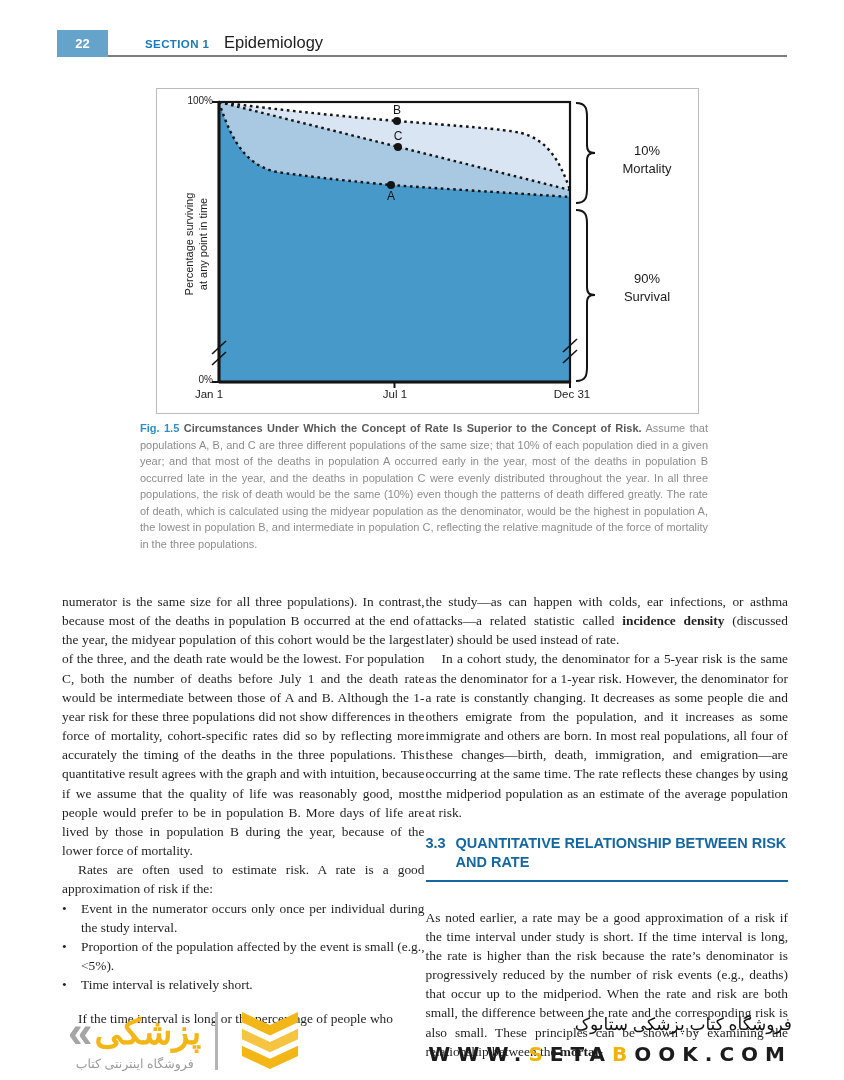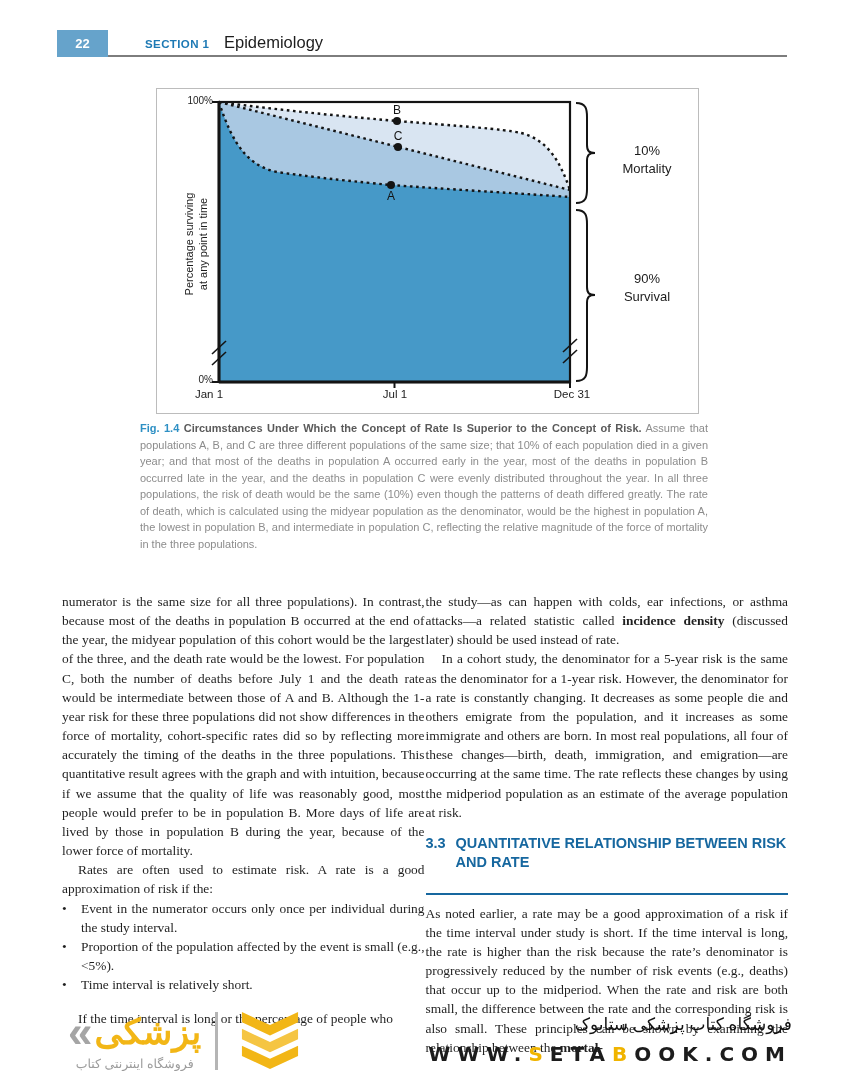--- a/index.html
+++ b/index.html
@@ -65,21 +65,21 @@
   .col { flex:1 1 0; }
   .col p { margin:0; }
   p.indent { text-indent:16px; }
   p.spaced { margin-top:15px; }
   .bullet-item { display:flex; }
   .bullet-mark { flex:none; width:19px; }
   .bullet-text { flex:1; text-align:justify; }
   .bold { font-weight:bold; }
 
   .h33 {
-    margin:12px 0 9px 0; padding-bottom:21px; border-bottom:2px solid #16679f;
+    margin:12px 0 26px 0; padding-bottom:8px; border-bottom:2px solid #16679f;
     color:#16679f; font-family:"Liberation Sans", sans-serif;
     font-size:14.5px; font-weight:bold; line-height:1.3;
     display:flex; text-align:left;
   }
   .h33 .h-num { flex:none; width:30px; }
   .h33 .h-title { flex:1; }
 
   
   .footer-left { position:absolute; left:68px; top:1010px; display:flex; align-items:center; }
   .logo-text-block { text-align:center; }
@@ -160,21 +160,21 @@
 Mortality</div>
     <div class="brace-label bot">90%
 Survival</div>
 
     <div class="x-lab l1">Jan 1</div>
     <div class="x-lab l2">Jul 1</div>
     <div class="x-lab l3">Dec 31</div>
   </div>
 
   <div class="caption">
-    <span class="cap-label">Fig. 1.4</span>
+    <span class="cap-label">Fig. 1.5</span>
     <span> </span>
     <span class="cap-title">Circumstances Under Which the Concept of Rate Is Superior to the Concept of Risk.</span>
     <span> </span>
     <span class="cap-body">Assume that populations A, B, and C are three different populations of the same size; that 10% of each population died in a given year; and that most of the deaths in population A occurred early in the year, most of the deaths in population B occurred late in the year, and the deaths in population C were evenly distributed throughout the year. In all three populations, the risk of death would be the same (10%) even though the patterns of death differed greatly. The rate of death, which is calculated using the midyear population as the denominator, would be the highest in population A, the lowest in population B, and intermediate in population C, reflecting the relative magnitude of the force of mortality in the three populations.</span>
   </div>
 
   <div class="columns">
     <div class="col">
       <p>numerator is the same size for all three populations). In contrast, because most of the deaths in population B occurred at the end of the year, the midyear population of this cohort would be the largest of the three, and the death rate would be the lowest. For population C, both the number of deaths before July 1 and the death rate would be intermediate between those of A and B. Although the 1-year risk for these three populations did not show differences in the force of mortality, cohort-specific rates did so by reflecting more accurately the timing of the deaths in the three populations. This quantitative result agrees with the graph and with intuition, because if we assume that the quality of life was reasonably good, most people would prefer to be in population B. More days of life are lived by those in population B during the year, because of the lower force of mortality.</p>
       <p class="indent">Rates are often used to estimate risk. A rate is a good approximation of risk if the:</p>

